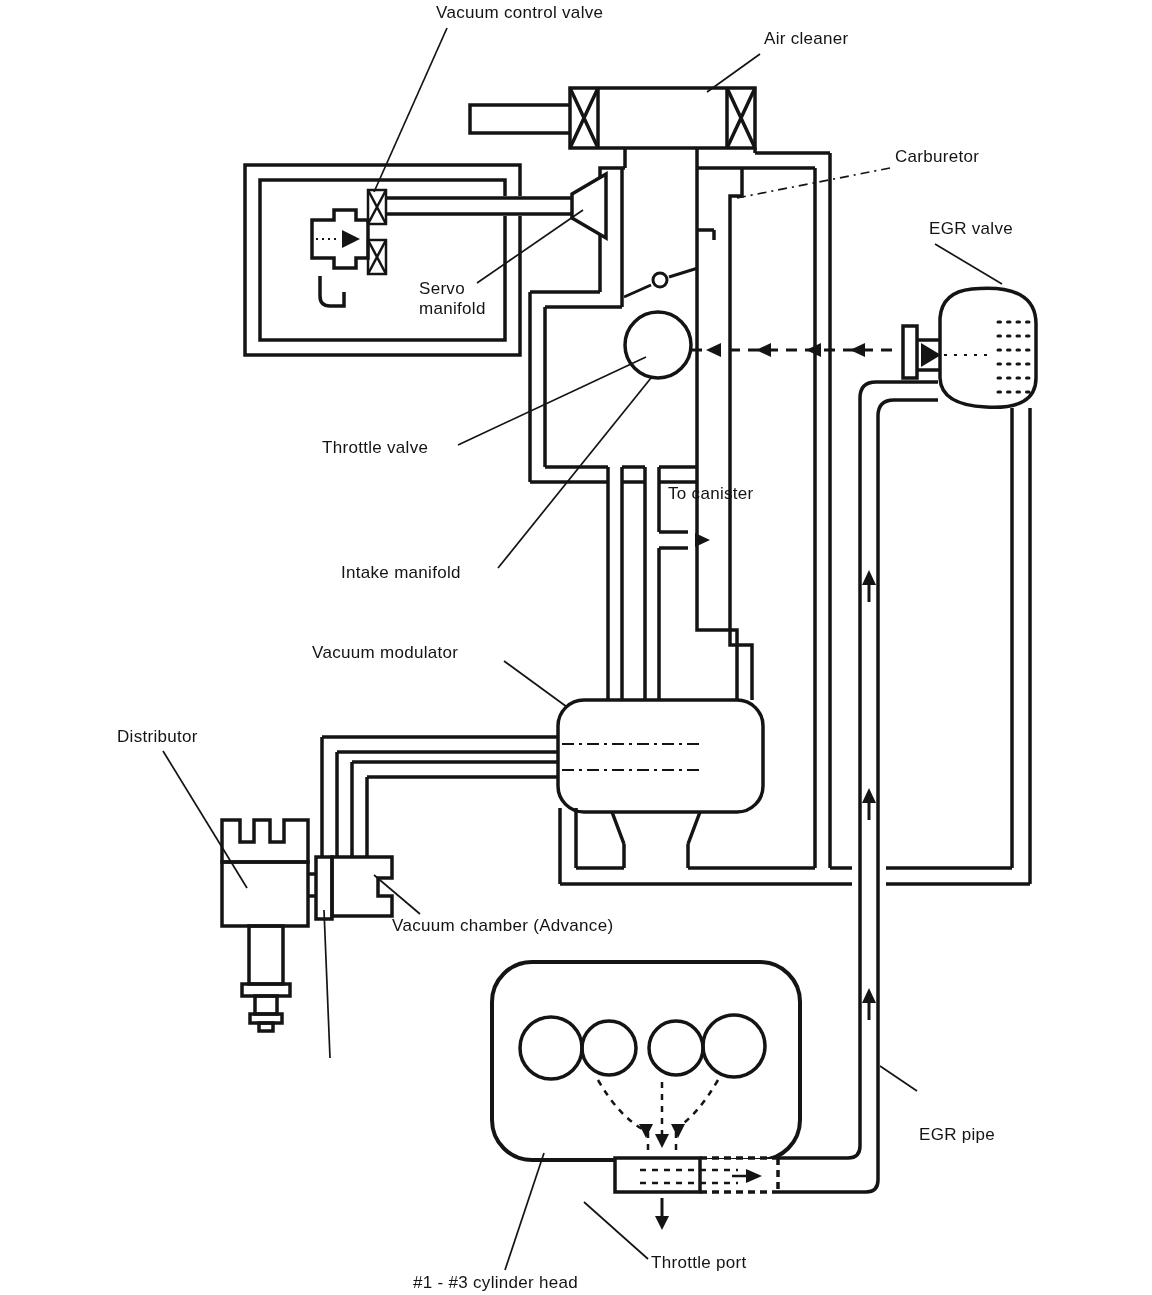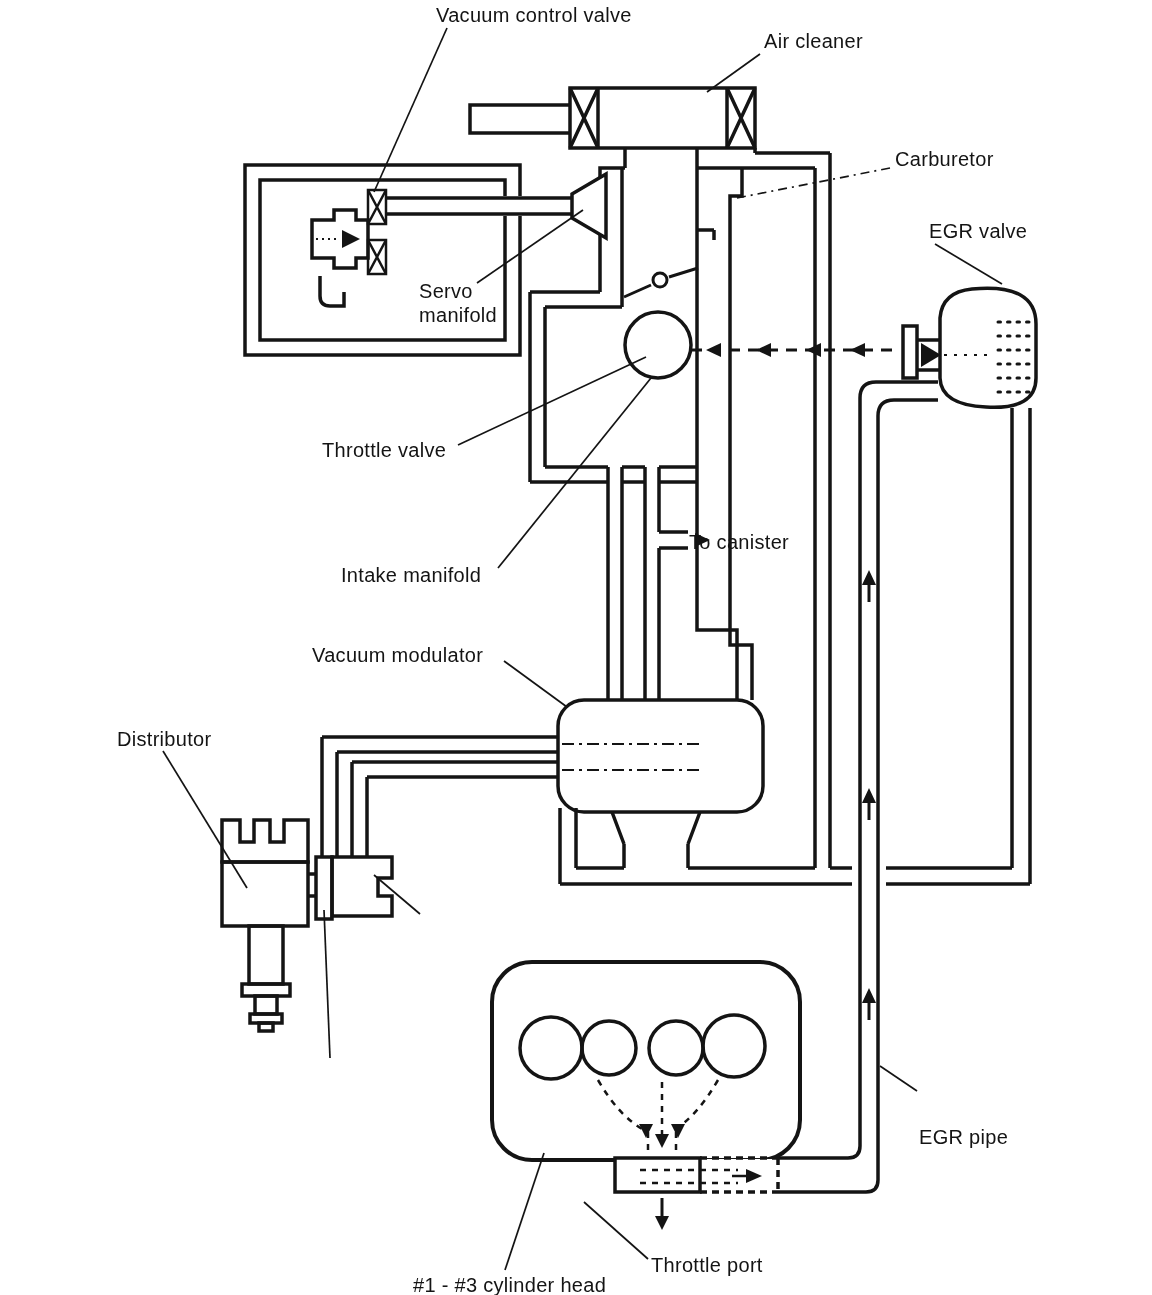--- a/index.html
+++ b/index.html
@@ -1,19 +1,19 @@
 <!DOCTYPE html>
 <html><head>
 <meta charset="utf-8">
 <style>
   html,body { margin:0; padding:0; background:#ffffff; }
   .stage { position:relative; width:1152px; height:1295px; background:#ffffff; overflow:hidden;
            font-family:"Liberation Sans", sans-serif; }
   .stage svg { position:absolute; left:0; top:0; }
-  .label { position:absolute; font-size:20px; color:#141414; white-space:nowrap; letter-spacing:0.3px; line-height:1.2; }
+  .label { position:absolute; font-size:17px; color:#141414; white-space:nowrap; letter-spacing:0.3px; line-height:1.2; }
   .label.center { text-align:center; }
   .ink  { stroke:#141414; fill:none; }
   .blk  { fill:#141414; stroke:none; }
   .wht  { fill:#ffffff; }
 </style>
 </head>
 <body>
 
 <div class="stage">
 
@@ -185,21 +185,22 @@
 
   <div class="label" style="left:436px; top:3px;">Vacuum control valve</div>
   <div class="label" style="left:764px; top:29px;">Air cleaner</div>
   <div class="label" style="left:895px; top:147px;">Carburetor</div>
   <div class="label" style="left:929px; top:219px;">EGR valve</div>
   <div class="label" style="left:419px; top:279px;">
     <span style="display:block;">Servo</span>
     <span style="display:block;">manifold</span>
   </div>
   <div class="label" style="left:322px; top:438px;">Throttle valve</div>
-  <div class="label" style="left:668px; top:530px;margin-left:21px;">To canister</div>
+  <div class="label" style="left:668px; top:484px;">To canister</div>
   <div class="label" style="left:341px; top:563px;">Intake manifold</div>
   <div class="label" style="left:312px; top:643px;">Vacuum modulator</div>
   <div class="label" style="left:117px; top:727px;">Distributor</div>
+  <div class="label" style="left:392px; top:916px;">Vacuum chamber (Advance)</div>
   <div class="label" style="left:919px; top:1125px;">EGR pipe</div>
   <div class="label" style="left:651px; top:1253px;">Throttle port</div>
   <div class="label" style="left:413px; top:1273px;">#1 - #3 cylinder head</div>
 
 </div>
 
 </body></html>

